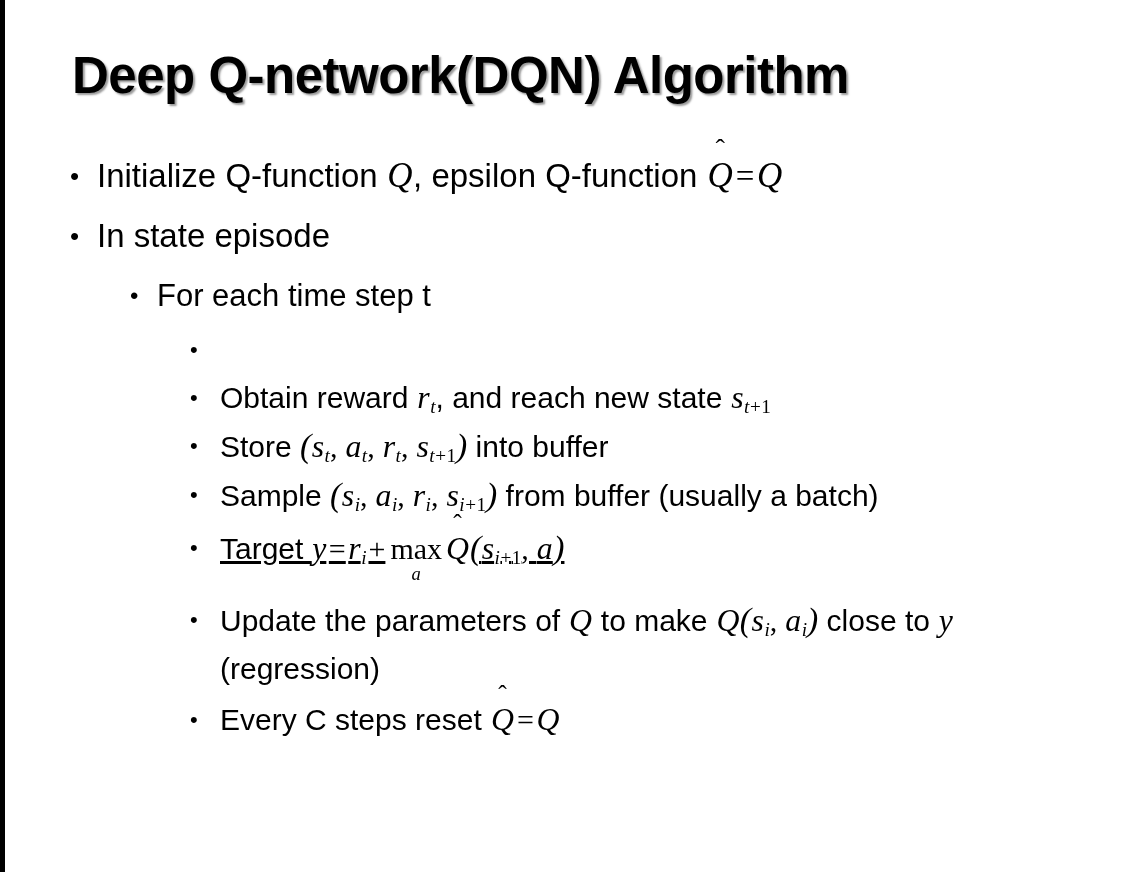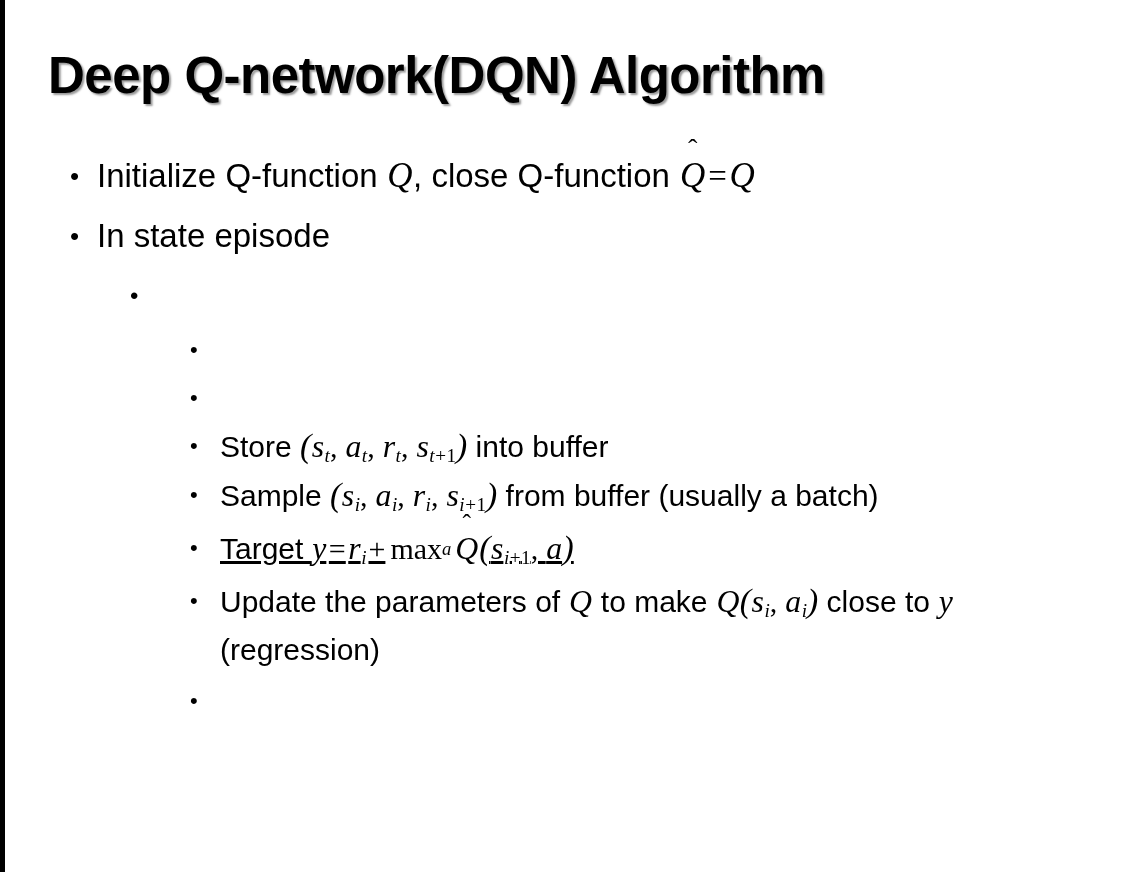--- a/index.html
+++ b/index.html
@@ -21,21 +21,21 @@
   .left-bar {
     position: absolute;
     left: 0;
     top: 0;
     width: 5px;
     height: 872px;
     background: #000000;
   }
   .slide-title {
     position: absolute;
-    left: 48px;
+    left: 72px;
     top: 46px;
     font-family: "Liberation Sans", sans-serif;
     font-size: 51px;
     font-weight: 700;
     color: #000000;
     letter-spacing: -0.5px;
     white-space: nowrap;
     text-shadow: 2px 2px 2px rgba(120,120,120,0.75);
   }
   .body-list {
@@ -146,26 +146,26 @@
     left: 50%;
     top: -0.40em;
     transform: translateX(-52%);
     font-style: normal;
     font-size: 0.80em;
     line-height: 1;
   }
 
   .maxop {
     display: inline-flex;
-    flex-direction: row;
+    flex-direction: column;
     align-items: center;
     vertical-align: baseline;
     font-family: "Liberation Serif", "DejaVu Serif", serif;
     line-height: 1;
-    margin: 0 3px;
+    margin: 12px 3px;
   }
   .maxop .mx {
     font-style: normal;
     font-size: 1.0em;
     line-height: 1;
   }
   .maxop .mxsub {
     font-style: italic;
     font-size: 0.62em;
     line-height: 1;
@@ -179,38 +179,40 @@
 <div class="slide">
 
   <div class="left-bar"></div>
 
   <div class="slide-title">Deep Q-network(DQN) Algorithm</div>
 
   <div class="body-list">
 
     <div class="bullet-row lvl1">
       <span class="bullet-mark">•</span>
-      <span class="bullet-text"><span class="eqline"><span>Initialize Q-function </span><span class="mi">Q</span><span>, close Q-function </span><span class="qhat"><span class="hat">̂</span><span>Q</span></span><span class="mo">=</span><span class="mi">Q</span></span></span>
+      <span class="bullet-text"><span class="eqline"><span>Initialize Q-function </span><span class="mi">Q</span><span>, epsilon Q-function </span><span class="qhat"><span class="hat">̂</span><span>Q</span></span><span class="mo">=</span><span class="mi">Q</span></span></span>
     </div>
 
     <div class="bullet-row lvl1">
       <span class="bullet-mark">•</span>
       <span class="bullet-text">In state episode</span>
     </div>
 
     <div class="bullet-row lvl2">
       <span class="bullet-mark">•</span>
-    </div>
-
-    <div class="bullet-row lvl3">
-      <span class="bullet-mark">•</span>
-    </div>
-
-    <div class="bullet-row lvl3">
-      <span class="bullet-mark">•</span>
+      <span class="bullet-text">For each time step t</span>
+    </div>
+
+    <div class="bullet-row lvl3">
+      <span class="bullet-mark">•</span>
+    </div>
+
+    <div class="bullet-row lvl3">
+      <span class="bullet-mark">•</span>
+      <span class="bullet-text"><span>Obtain reward </span><span class="mi">r</span><sub class="msub">t</sub><span>, and reach new state </span><span class="mi">s</span><sub class="msub"><span>t</span><span class="op">+</span><span class="mn">1</span></sub></span>
     </div>
 
     <div class="bullet-row lvl3">
       <span class="bullet-mark">•</span>
       <span class="bullet-text"><span>Store </span><span class="mparen">(</span><span class="mi">s</span><sub class="msub">t</sub><span class="mn">, </span><span class="mi">a</span><sub class="msub">t</sub><span class="mn">, </span><span class="mi">r</span><sub class="msub">t</sub><span class="mn">, </span><span class="mi">s</span><sub class="msub"><span>t</span><span class="op">+</span><span class="mn">1</span></sub><span class="mparen">)</span><span> into buffer</span></span>
     </div>
 
     <div class="bullet-row lvl3">
       <span class="bullet-mark">•</span>
       <span class="bullet-text"><span>Sample </span><span class="mparen">(</span><span class="mi">s</span><sub class="msub">i</sub><span class="mn">, </span><span class="mi">a</span><sub class="msub">i</sub><span class="mn">, </span><span class="mi">r</span><sub class="msub">i</sub><span class="mn">, </span><span class="mi">s</span><sub class="msub"><span>i</span><span class="op">+</span><span class="mn">1</span></sub><span class="mparen">)</span><span> from buffer (usually a batch)</span></span>
@@ -224,16 +226,17 @@
             </span><span class="qhat"><span class="hat">̂</span><span>Q</span></span><span class="mparen">(</span><span class="mi">s</span><sub class="msub"><span>i</span><span class="op">+</span><span class="mn">1</span></sub><span class="mn">, </span><span class="mi">a</span><span class="mparen">)</span></span></span>
     </div>
 
     <div class="bullet-row lvl3">
       <span class="bullet-mark">•</span>
       <span class="bullet-text"><span>Update the parameters of </span><span class="mi">Q</span><span> to make </span><span class="mi">Q</span><span class="mparen">(</span><span class="mi">s</span><sub class="msub">i</sub><span class="mn">, </span><span class="mi">a</span><sub class="msub">i</sub><span class="mparen">)</span><span> close to </span><span class="mi">y</span><span> (regression)</span></span>
     </div>
 
     <div class="bullet-row lvl3" style="line-height:54px;">
       <span class="bullet-mark" style="line-height:54px;">•</span>
+      <span class="bullet-text" style="line-height:54px;"><span class="eqline"><span>Every C steps reset </span><span class="qhat"><span class="hat">̂</span><span>Q</span></span><span class="mo">=</span><span class="mi">Q</span></span></span>
     </div>
 
   </div>
 </div>
 
 </body></html>

